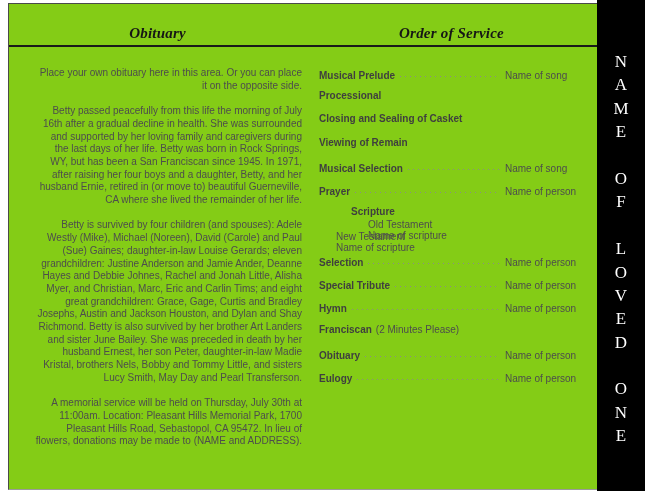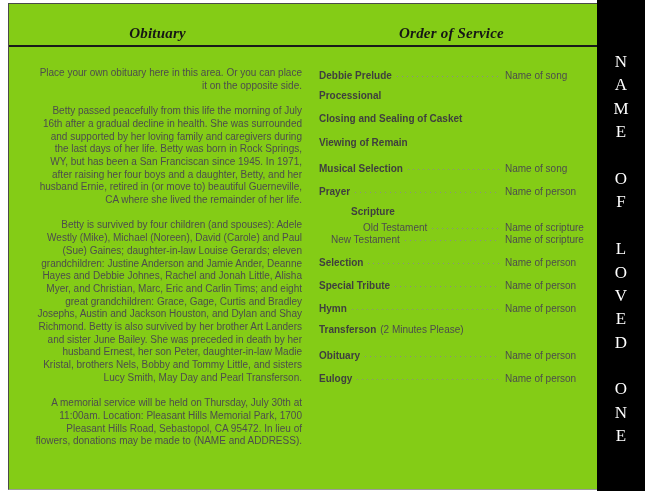--- a/index.html
+++ b/index.html
@@ -29,21 +29,21 @@
     font-size:10px; line-height:12.7px; color:#4d4d4d; text-align:right;
   }
   .col-left p { margin:0 0 12.7px 0; }
   
   .col-right {
     flex:1; box-sizing:border-box; padding-left:13px; padding-right:6px;
     font-size:10px; color:#4d4d4d;
   }
   .oos-row { display:flex; align-items:baseline; height:12px; margin-bottom:11.2px; white-space:nowrap; }
   .oos-row.tight { margin-bottom:0.4px;margin-left:32px; }
-  .oos-row.sub { padding-left:12px; }
+  .oos-row.sub { padding-left:12px;flex-direction:column; }
   .oos-label { font-weight:bold; color:#3f3f3f; }
   .oos-row.sub .oos-label { font-weight:normal; color:#4d4d4d; }
   .oos-suffix { margin-left:4px; font-weight:normal; color:#4d4d4d; }
   .leader {
     flex:1; height:12px; margin:0 6px 0 5px; min-width:10px;
     background-image:repeating-linear-gradient(to right, #8a8a8a 0 1.2px, transparent 1.2px 5px);
     background-repeat:no-repeat; background-size:100% 1.4px; background-position:0 9px;
   }
   .oos-value { width:86px; flex-shrink:0; color:#4d4d4d; }
   
@@ -71,21 +71,21 @@
     </div>
     <div class="page-body">
       <div class="col-left" id="obituary-col">
           <p>Place your own obituary here in this area. Or you can place it on the opposite side.</p>
           <p>Betty passed peacefully from this life the morning of July 16th after a gradual decline in health.  She was surrounded and supported by her loving family and caregivers during the last days of her life.  Betty was born in Rock Springs, WY, but has been a San Franciscan since 1945.  In 1971, after raising her four boys and a daughter, Betty, and her husband Ernie, retired in (or move to) beautiful Guerneville, CA where she lived the remainder of her life.</p>
           <p>Betty is survived by four children (and spouses): Adele Westly (Mike), Michael (Noreen), David (Carole) and Paul (Sue) Gaines;  daughter-in-law Louise Gerards;  eleven grandchildren: Justine Anderson and Jamie Ander, Deanne Hayes and Debbie Johnes, Rachel and Jonah Little, Alisha Myer, and Christian, Marc, Eric and Carlin Tims;  and eight great grandchildren: Grace, Gage, Curtis and Bradley Josephs, Austin and Jackson Houston, and Dylan and Shay Richmond.  Betty is also survived by her brother Art Landers and sister June Bailey.  She was preceded in death by her husband Ernest, her son Peter, daughter-in-law Madie Kristal, brothers Nels, Bobby and Tommy Little, and sisters Lucy Smith, May Day and Pearl Transferson.</p>
           <p>A memorial service will be held on Thursday, July 30th at 11:00am.  Location:  Pleasant Hills Memorial Park, 1700 Pleasant Hills Road, Sebastopol, CA 95472.  In lieu of flowers, donations may be made to (NAME and ADDRESS).</p>
         </div>
       <div class="col-right" id="oos-col">
           <div class="oos-row">
-            <span class="oos-label">Debbie Prelude</span>
+            <span class="oos-label">Musical Prelude</span>
             <span class="leader"></span>
             <span class="oos-value">Name of song</span>
           </div>
           <div class="oos-row">
             <span class="oos-label">Processional</span>
           </div>
           <div class="oos-row">
             <span class="oos-label">Closing and Sealing of Casket</span>
           </div>
           <div class="oos-row">
@@ -123,21 +123,21 @@
             <span class="oos-label">Special Tribute</span>
             <span class="leader"></span>
             <span class="oos-value">Name of person</span>
           </div>
           <div class="oos-row">
             <span class="oos-label">Hymn</span>
             <span class="leader"></span>
             <span class="oos-value">Name of person</span>
           </div>
           <div class="oos-row">
-            <span class="oos-label">Transferson</span>
+            <span class="oos-label">Franciscan</span>
             <span class="oos-suffix">(2 Minutes Please)</span>
           </div>
           <div class="oos-row">
             <span class="oos-label">Obituary</span>
             <span class="leader"></span>
             <span class="oos-value">Name of person</span>
           </div>
           <div class="oos-row">
             <span class="oos-label">Eulogy</span>
             <span class="leader"></span>

